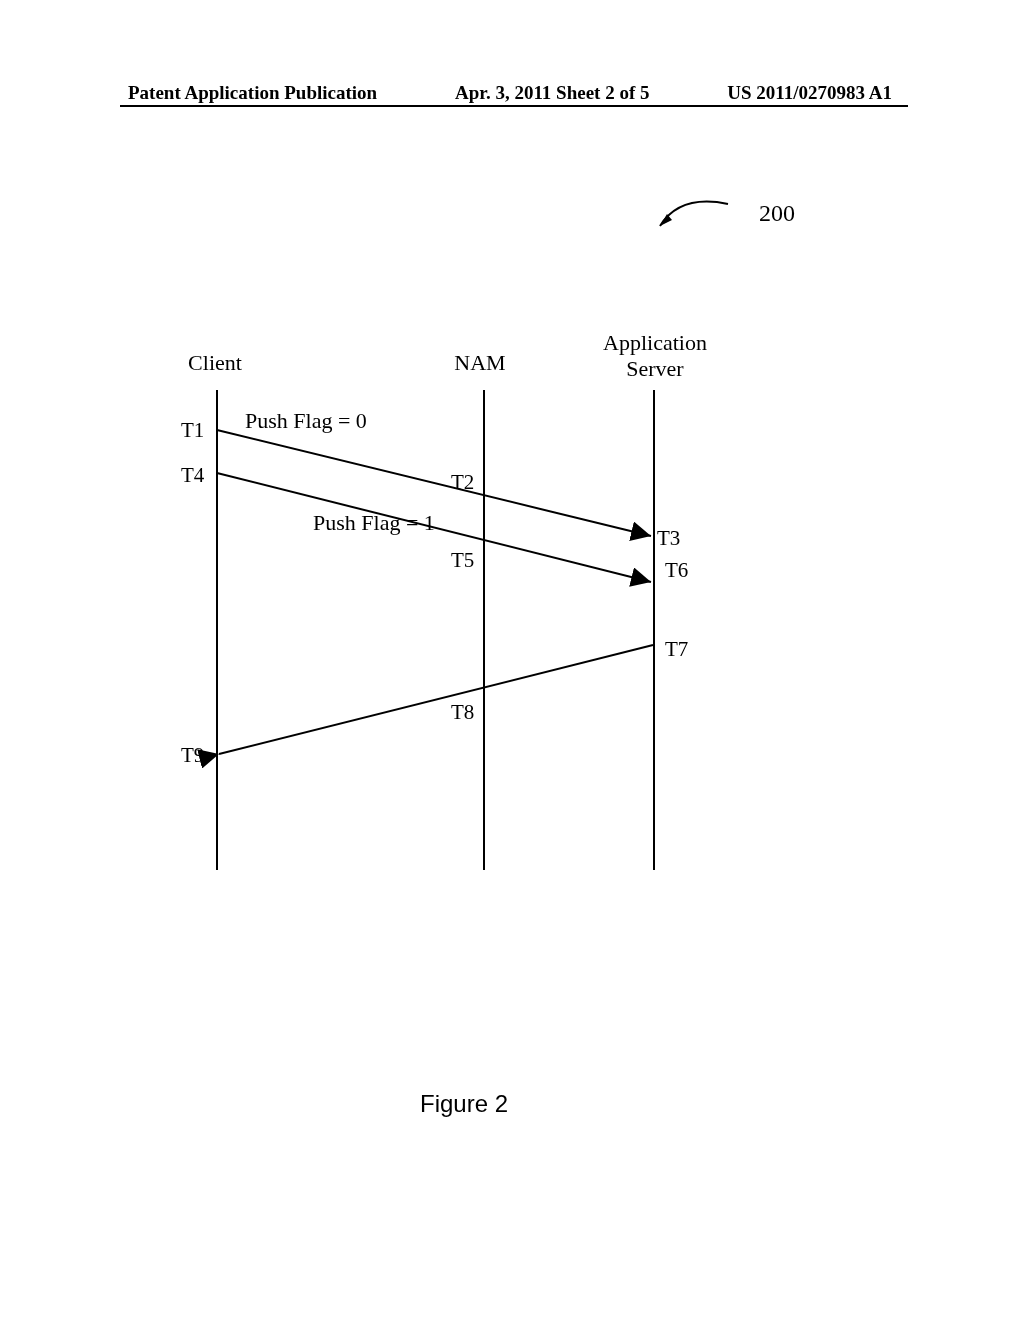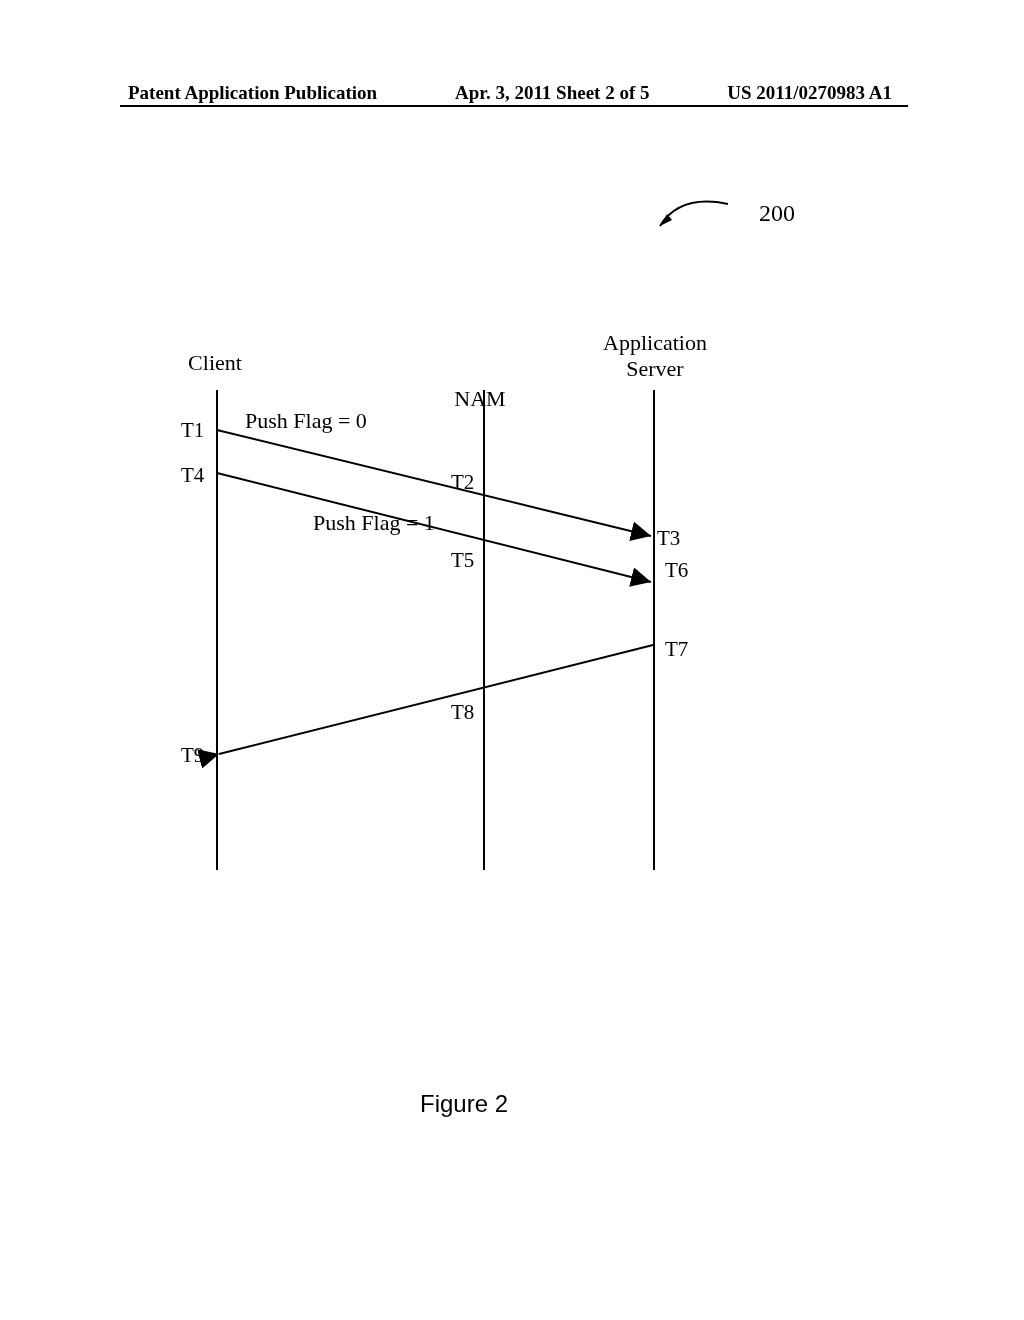--- a/index.html
+++ b/index.html
@@ -48,21 +48,21 @@
       left: 175px;
       width: 530px;
       height: 600px;
     }
     .lifeline-label {
       position: absolute;
       font-size: 22px;
       text-align: center;
     }
     .label-client { top: 20px; left: 0px; width: 80px; }
-    .label-nam { top: 20px; left: 270px; width: 70px; margin-top: 36px; }
+    .label-nam { top: 20px; left: 270px; width: 70px; }
     .label-app1 { top: 0px; left: 420px; width: 120px; }
     .lifeline {
       position: absolute;
       width: 2px;
       background: #000;
       top: 60px;
       height: 480px;
     }
     .ll-client { left: 41px; }
     .ll-nam { left: 308px; }

